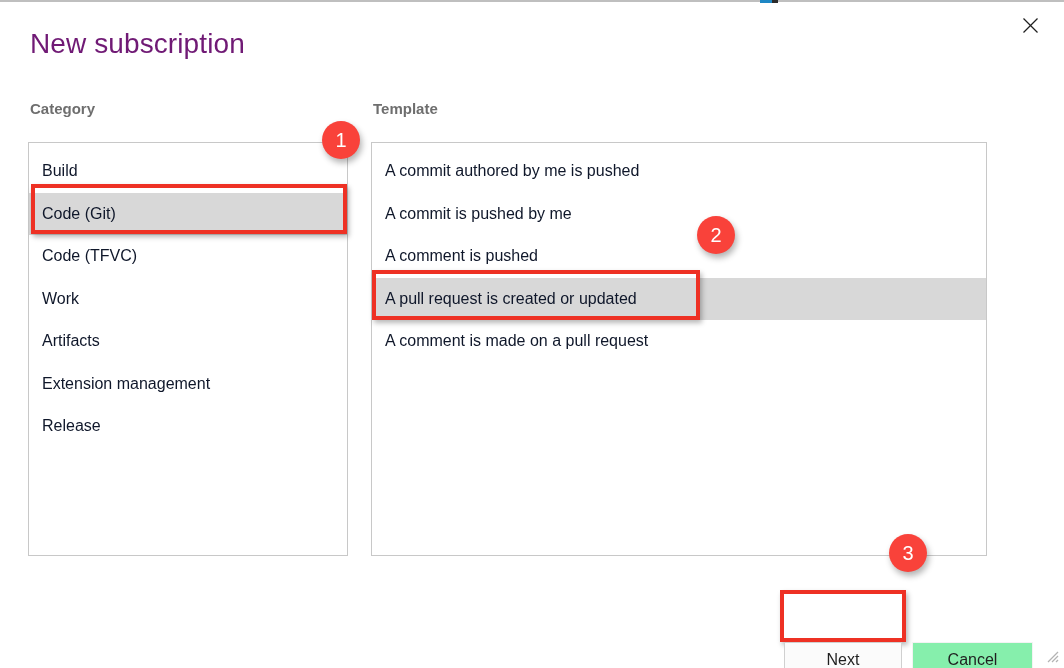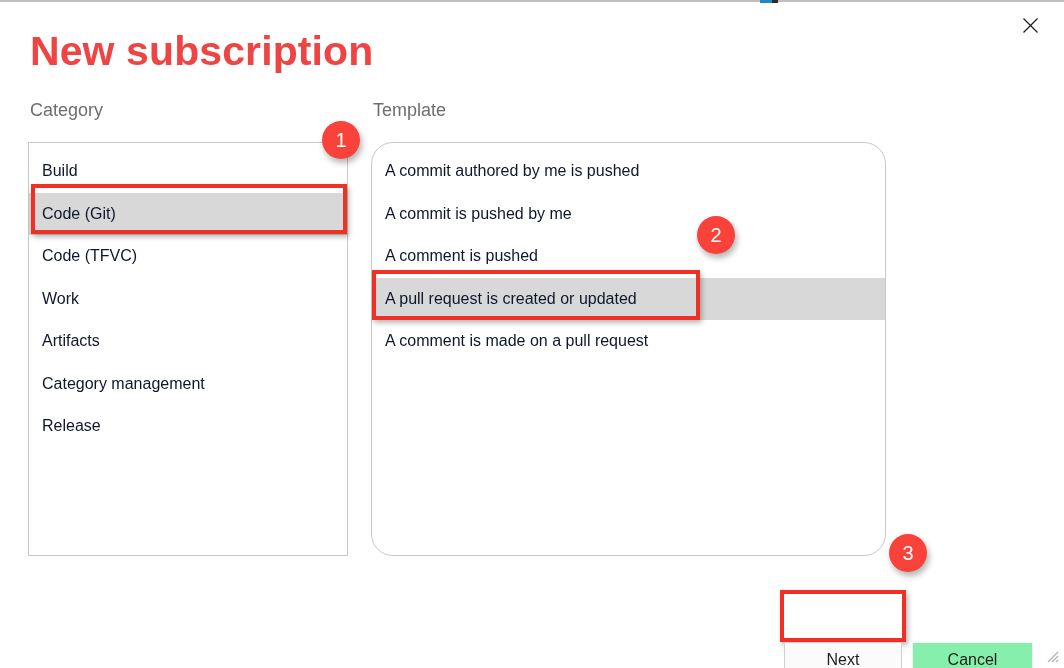--- a/index.html
+++ b/index.html
@@ -48,51 +48,51 @@
     justify-content: center;
     cursor: pointer;
     color: #1f1f1f;
   }
   #close-button svg { display: block; }
 
   
   #dialog-title {
     position: absolute;
     left: 30px; top: 28px;
-    font-size: 41px;
-    font-weight: 700;
-    color: #ef4444;
+    font-size: 28px;
+    font-weight: 400;
+    color: #701a75;
     letter-spacing: 0.1px;
     white-space: nowrap;
   }
 
   
   .column-label {
     position: absolute;
-    font-size: 18px;
+    font-size: 15px;
     color: #6e6e6e;
-    font-weight: 400;
+    font-weight: 700;
   }
   #category-label { left: 30px; top: 100px; }
   #template-label { left: 373px; top: 100px; }
 
   
   .list-panel {
     position: absolute;
     background: #ffffff;
     border: 1px solid #c8c8c8;
     overflow: hidden;
   }
   #category-panel {
     left: 28px; top: 142px;
     width: 320px; height: 414px;
   }
   #template-panel {
     left: 371px; top: 142px;
-    width: 515px; height: 414px; border-radius: 22px;
+    width: 616px; height: 414px;
   }
 
   .list-inner { padding-top: 7px; }
 
   .list-item {
     height: 42.5px;
     line-height: 42.5px;
     padding-left: 13px;
     font-size: 16px;
     color: #0f172a;
@@ -194,21 +194,21 @@
 <div class="column-label" id="category-label">Category</div>
 <div class="column-label" id="template-label">Template</div>
 
 <div class="list-panel" id="category-panel">
   <div class="list-inner" id="category-items">
       <div class="list-item">Build</div>
       <div class="list-item selected">Code (Git)</div>
       <div class="list-item">Code (TFVC)</div>
       <div class="list-item">Work</div>
       <div class="list-item">Artifacts</div>
-      <div class="list-item">Category management</div>
+      <div class="list-item">Extension management</div>
       <div class="list-item">Release</div>
     </div>
 </div>
 
 <div class="list-panel" id="template-panel">
   <div class="list-inner" id="template-items">
       <div class="list-item">A commit authored by me is pushed</div>
       <div class="list-item">A commit is pushed by me</div>
       <div class="list-item">A comment is pushed</div>
       <div class="list-item selected">A pull request is created or updated</div>

